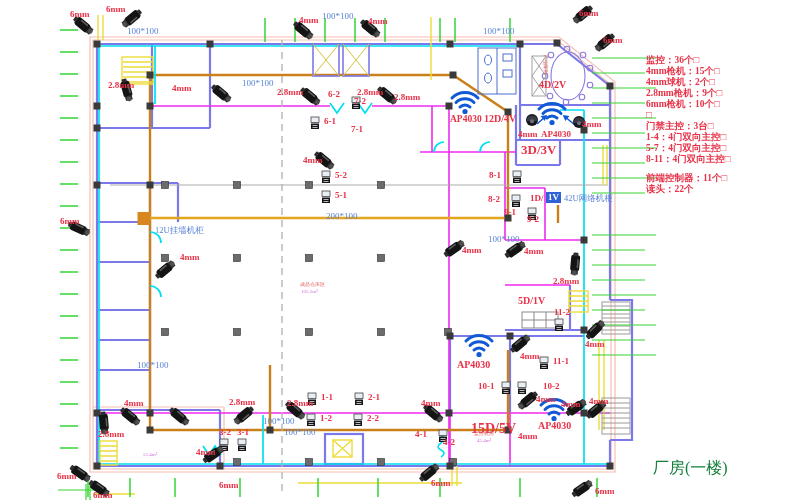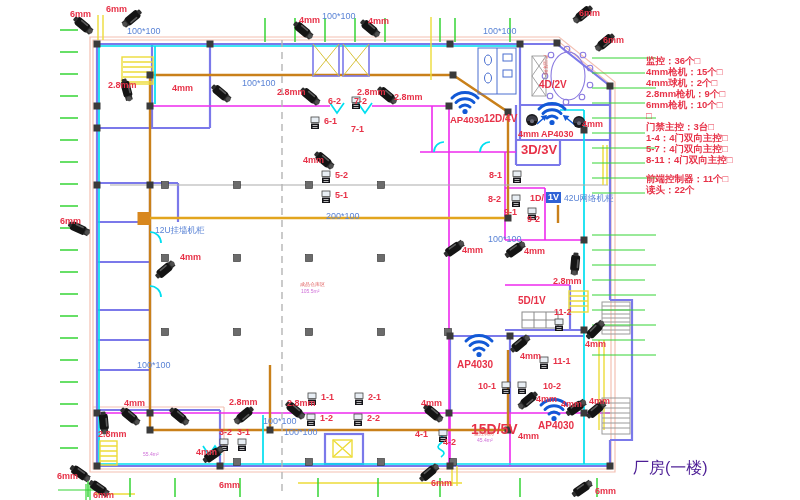--- a/index.html
+++ b/index.html
@@ -1,29 +1,29 @@
 <!DOCTYPE html>
 <html><head>
 <meta charset="utf-8">
 <style>
   html,body{margin:0;padding:0;width:800px;height:500px;background:#ffffff;overflow:hidden;
     font-family:"Liberation Sans", sans-serif;}
-  #stage{position:relative;width:800px;height:500px;background:#fff;}
+  #stage{position:relative;width:800px;height:500px;background:#fff;font-family:Liberation Serif, serif;}
   #plan{position:absolute;left:0;top:0;}
   #labels{position:absolute;left:0;top:0;width:800px;height:500px;pointer-events:none;}
   .lbl{position:absolute;white-space:nowrap;line-height:1;}
   .c-red{color:#e73248;font-weight:bold;font-size:9px;}
   .c-blue{color:#5b84d6;font-weight:normal;font-size:9px;}
   .c-m5{color:#cf6fd8;font-weight:normal;font-size:5px;}
   .c-t5{color:#e06060;font-weight:normal;font-size:5px;}
   .c-box{background:#2f62d6;color:#fff;font-weight:bold;font-size:9px;padding:1px 2px;}
   #legend{position:absolute;left:646px;top:55px;color:#e73248;font-size:9.5px;
     font-weight:bold;line-height:11px;}
   #legend .gap{height:8px;}
-  #drawing-title{position:absolute;left:633px;top:458px;color:#4c1d95;font-size:16px;}
+  #drawing-title{position:absolute;left:653px;top:458px;color:#15803d;font-size:16px;}
 </style>
 </head>
 <body>
 
 <div id="stage">
 
 <svg id="plan" width="800" height="500" viewBox="0 0 800 500">
 
   <g stroke="#f3c0b2" stroke-width="1.2" fill="none">
     <path d="M90,37 H559 L615,82 V472 H90 Z"></path>
@@ -586,21 +586,21 @@
       <span class="lbl c-red" style="left: 124px; top: 399px;">4mm</span>
       <span class="lbl c-red" style="left: 229px; top: 398px;">2.8mm</span>
       <span class="lbl c-red" style="left: 98px; top: 430px;">2.8mm</span>
       <span class="lbl c-red" style="left: 196px; top: 448px;">4mm</span>
       <span class="lbl c-red" style="left: 57px; top: 472px;">6mm</span>
       <span class="lbl c-red" style="left: 93px; top: 491px;">6mm</span>
       <span class="lbl c-red" style="left: 219px; top: 481px;">6mm</span>
       <span class="lbl c-red" style="left: 287px; top: 399px;">2.8mm</span>
       <span class="lbl c-red" style="left: 421px; top: 399px;">4mm</span>
       <span class="lbl c-red" style="left: 431px; top: 479px;">6mm</span>
-      <span class="lbl c-red" style="left: 328px; top: 97px;">6-2</span>
+      <span class="lbl c-red" style="left: 328px; top: 90px;">6-2</span>
       <span class="lbl c-red" style="left: 354px; top: 97px;">7-2</span>
       <span class="lbl c-red" style="left: 324px; top: 117px;">6-1</span>
       <span class="lbl c-red" style="left: 351px; top: 125px;">7-1</span>
       <span class="lbl c-red" style="left: 335px; top: 171px;">5-2</span>
       <span class="lbl c-red" style="left: 335px; top: 191px;">5-1</span>
       <span class="lbl c-red" style="left: 489px; top: 171px;">8-1</span>
       <span class="lbl c-red" style="left: 488px; top: 195px;">8-2</span>
       <span class="lbl c-red" style="left: 504px; top: 208px;">9-1</span>
       <span class="lbl c-red" style="left: 527px; top: 215px;">9-2</span>
       <span class="lbl c-red" style="left: 321px; top: 393px;">1-1</span>

